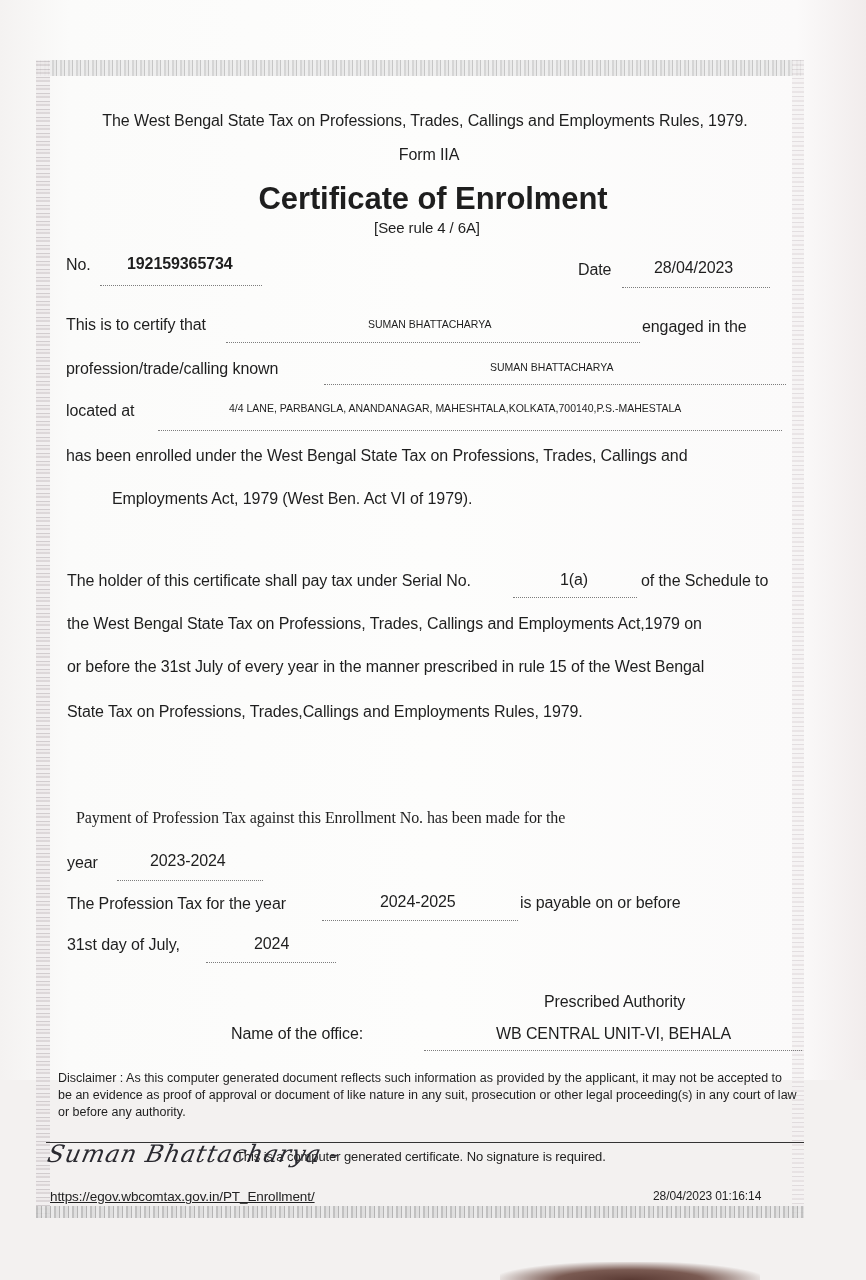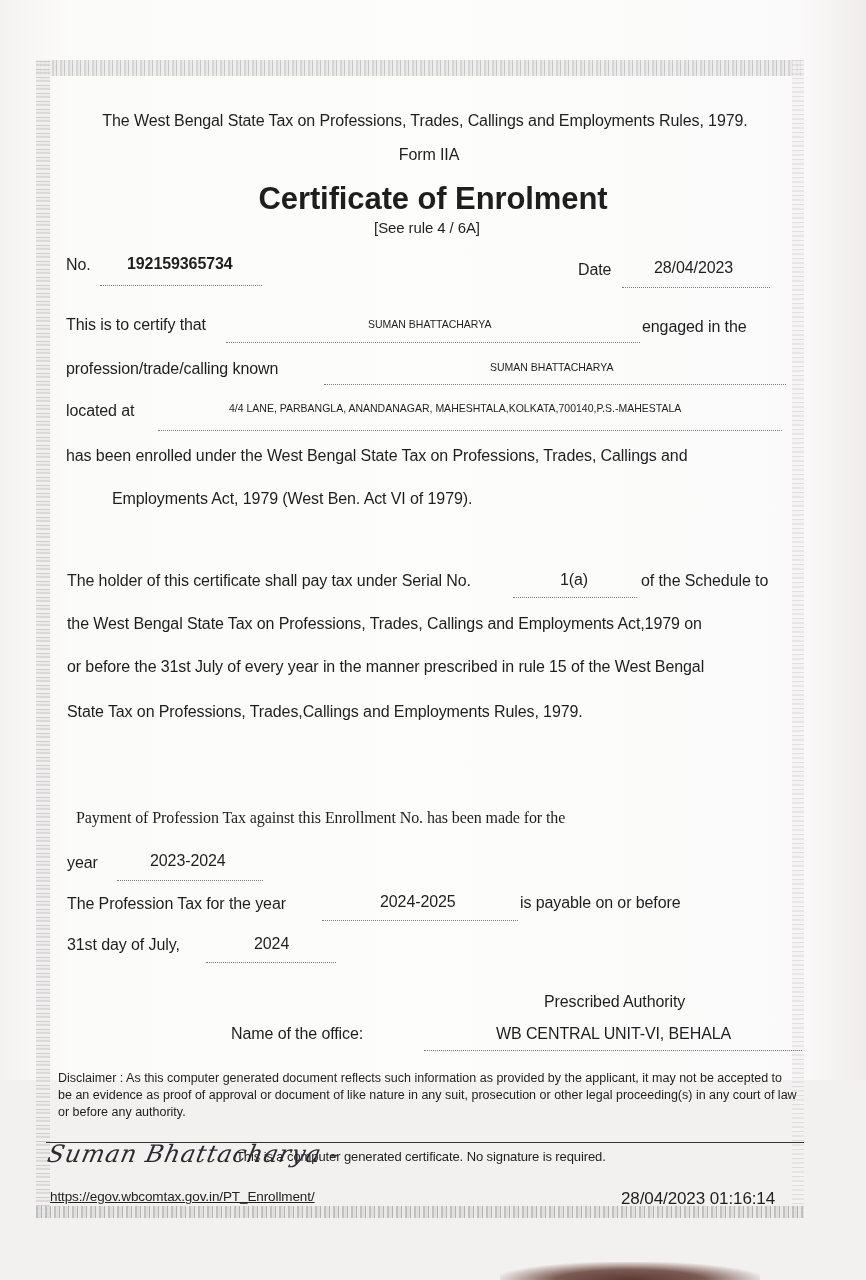--- a/index.html
+++ b/index.html
@@ -104,14 +104,14 @@
   <div class="t" style="left:231px; top:1025px;">Name of the office:</div>
   <div class="t" style="left:496px; top:1025px;">WB CENTRAL UNIT-VI, BEHALA</div>
   <div class="dots" style="left:424px; top:1050px; width:378px;"></div>
 
   <div class="disclaimer">Disclaimer : As this computer generated document reflects such information as provided by the applicant, it may not be accepted to be an evidence as proof of approval or document of like nature in any suit, prosecution or other legal proceeding(s) in any court of law or before any authority.</div>
 
   <div class="footer-line"></div>
   <div class="t" style="left:236px; top:1149px; font-size:13px;">This is a computer generated certificate. No signature is required.</div>
   <div class="signature">Suman Bhattacharya -</div>
   <a class="t url" href="#">https://egov.wbcomtax.gov.in/PT_Enrollment/</a>
-  <div class="t" style="left:621px; top:1189px; font-size:17px;">28/04/2023 01:16:14</div>
+  <div class="t" style="left:653px; top:1189px; font-size:12px;">28/04/2023 01:16:14</div>
 </div>
 
 </body></html>

